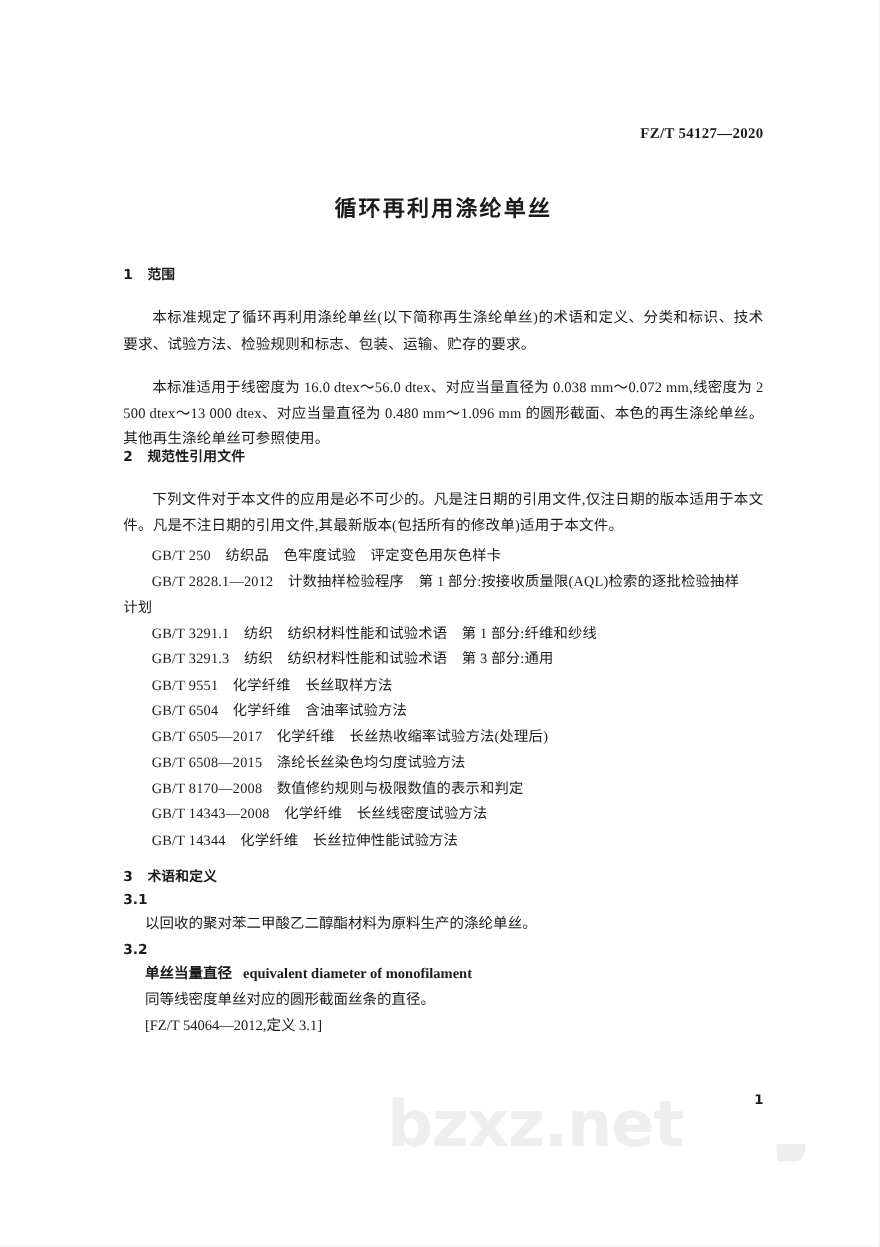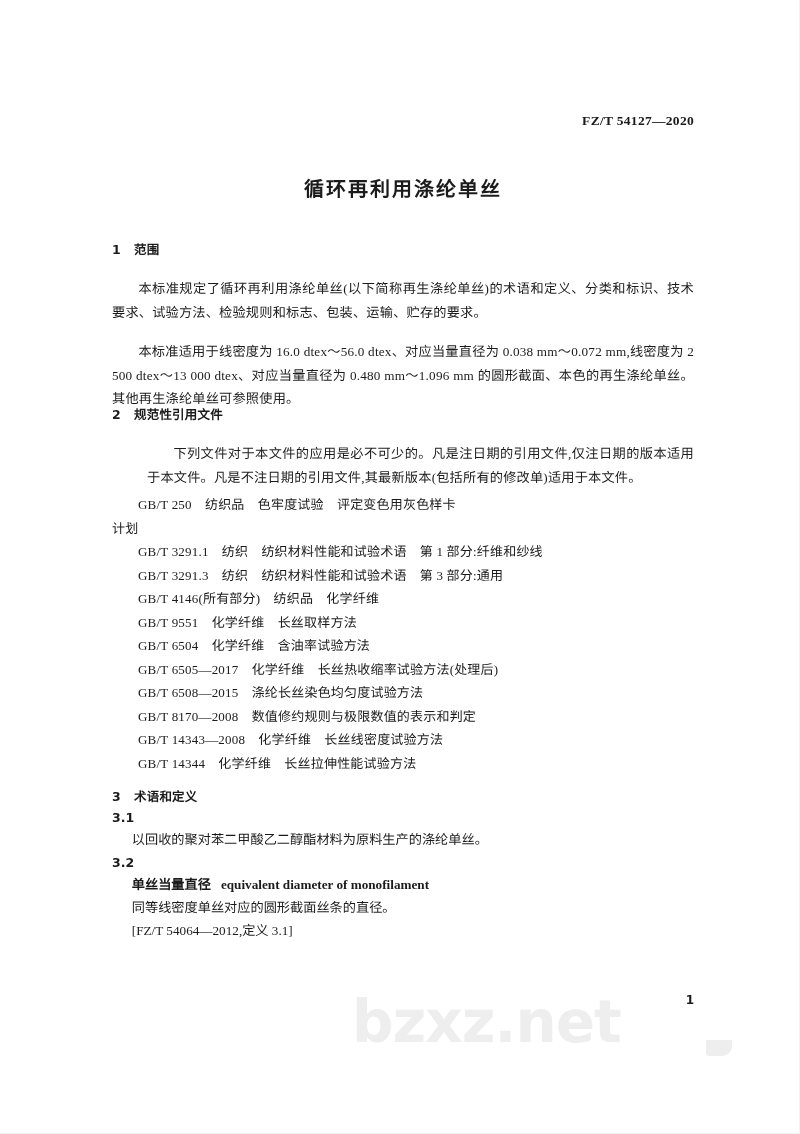--- a/index.html
+++ b/index.html
@@ -177,27 +177,26 @@
         <span class="num">1</span><span>范围</span>
       </h2>
       <p class="para indent" style="margin-top:19px;">本标准规定了循环再利用涤纶单丝(以下简称再生涤纶单丝)的术语和定义、分类和标识、技术要求、试验方法、检验规则和标志、包装、运输、贮存的要求。</p>
       <p class="para indent" style="margin-top:16px;">本标准适用于线密度为 16.0 dtex～56.0 dtex、对应当量直径为 0.038 mm～0.072 mm,线密度为 2 500 dtex～13 000 dtex、对应当量直径为 0.480 mm～1.096 mm 的圆形截面、本色的再生涤纶单丝。其他再生涤纶单丝可参照使用。</p>
     </div>
 
     <div class="body-block" style="top:404px;">
       <h2 class="clause">
         <span class="num">2</span><span>规范性引用文件</span>
       </h2>
-      <p class="para indent" style="margin-top:19px;margin-left:35px;">下列文件对于本文件的应用是必不可少的。凡是注日期的引用文件,仅注日期的版本适用于本文件。凡是不注日期的引用文件,其最新版本(包括所有的修改单)适用于本文件。</p>
+      <p class="para indent" style="margin-top:19px;">下列文件对于本文件的应用是必不可少的。凡是注日期的引用文件,仅注日期的版本适用于本文件。凡是不注日期的引用文件,其最新版本(包括所有的修改单)适用于本文件。</p>
       <ul class="ref-list" style="margin-top:4px;">
         <li><span>GB/T 250　纺织品　色牢度试验　评定变色用灰色样卡</span></li>
-        <li><span class="cont">计划</span></li>
+        <li><span>GB/T 2828.1—2012　计数抽样检验程序　第 1 部分:按接收质量限(AQL)检索的逐批检验抽样</span><span class="cont">计划</span></li>
         <li><span>GB/T 3291.1　纺织　纺织材料性能和试验术语　第 1 部分:纤维和纱线</span></li>
         <li><span>GB/T 3291.3　纺织　纺织材料性能和试验术语　第 3 部分:通用</span></li>
-        <li><span>GB/T 4146(所有部分)　纺织品　化学纤维</span></li>
         <li><span>GB/T 9551　化学纤维　长丝取样方法</span></li>
         <li><span>GB/T 6504　化学纤维　含油率试验方法</span></li>
         <li><span>GB/T 6505—2017　化学纤维　长丝热收缩率试验方法(处理后)</span></li>
         <li><span>GB/T 6508—2015　涤纶长丝染色均匀度试验方法</span></li>
         <li><span>GB/T 8170—2008　数值修约规则与极限数值的表示和判定</span></li>
         <li><span>GB/T 14343—2008　化学纤维　长丝线密度试验方法</span></li>
         <li><span>GB/T 14344　化学纤维　长丝拉伸性能试验方法</span></li>
       </ul>
     </div>
 

